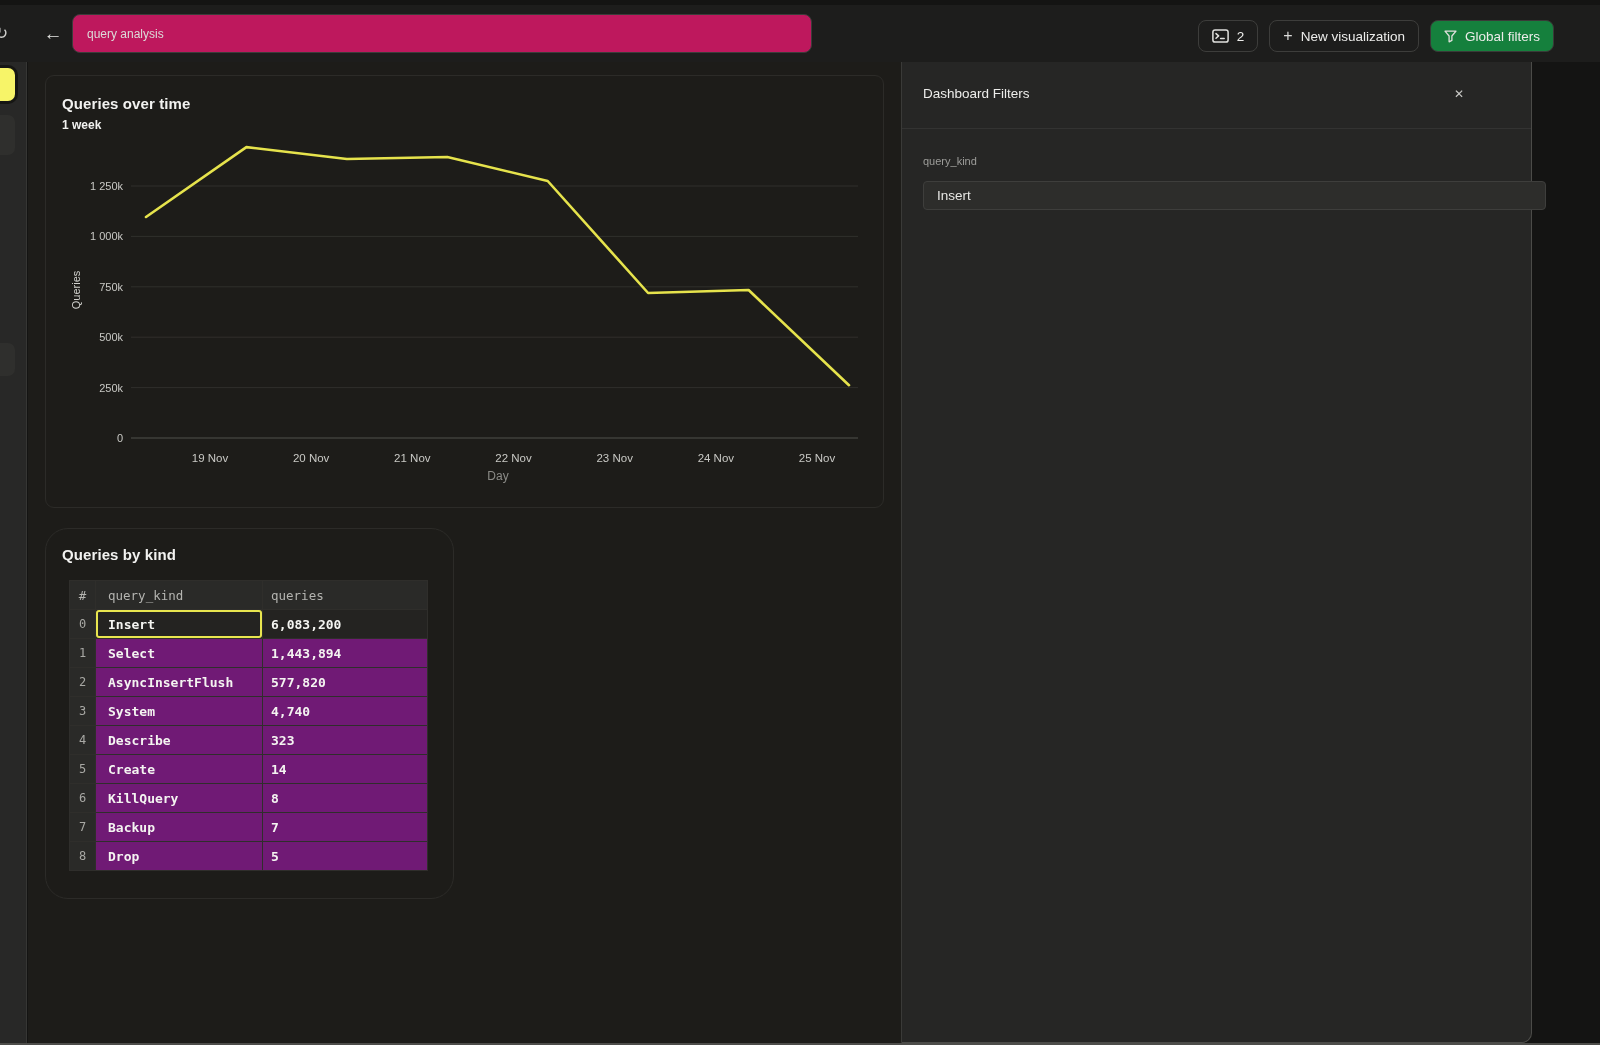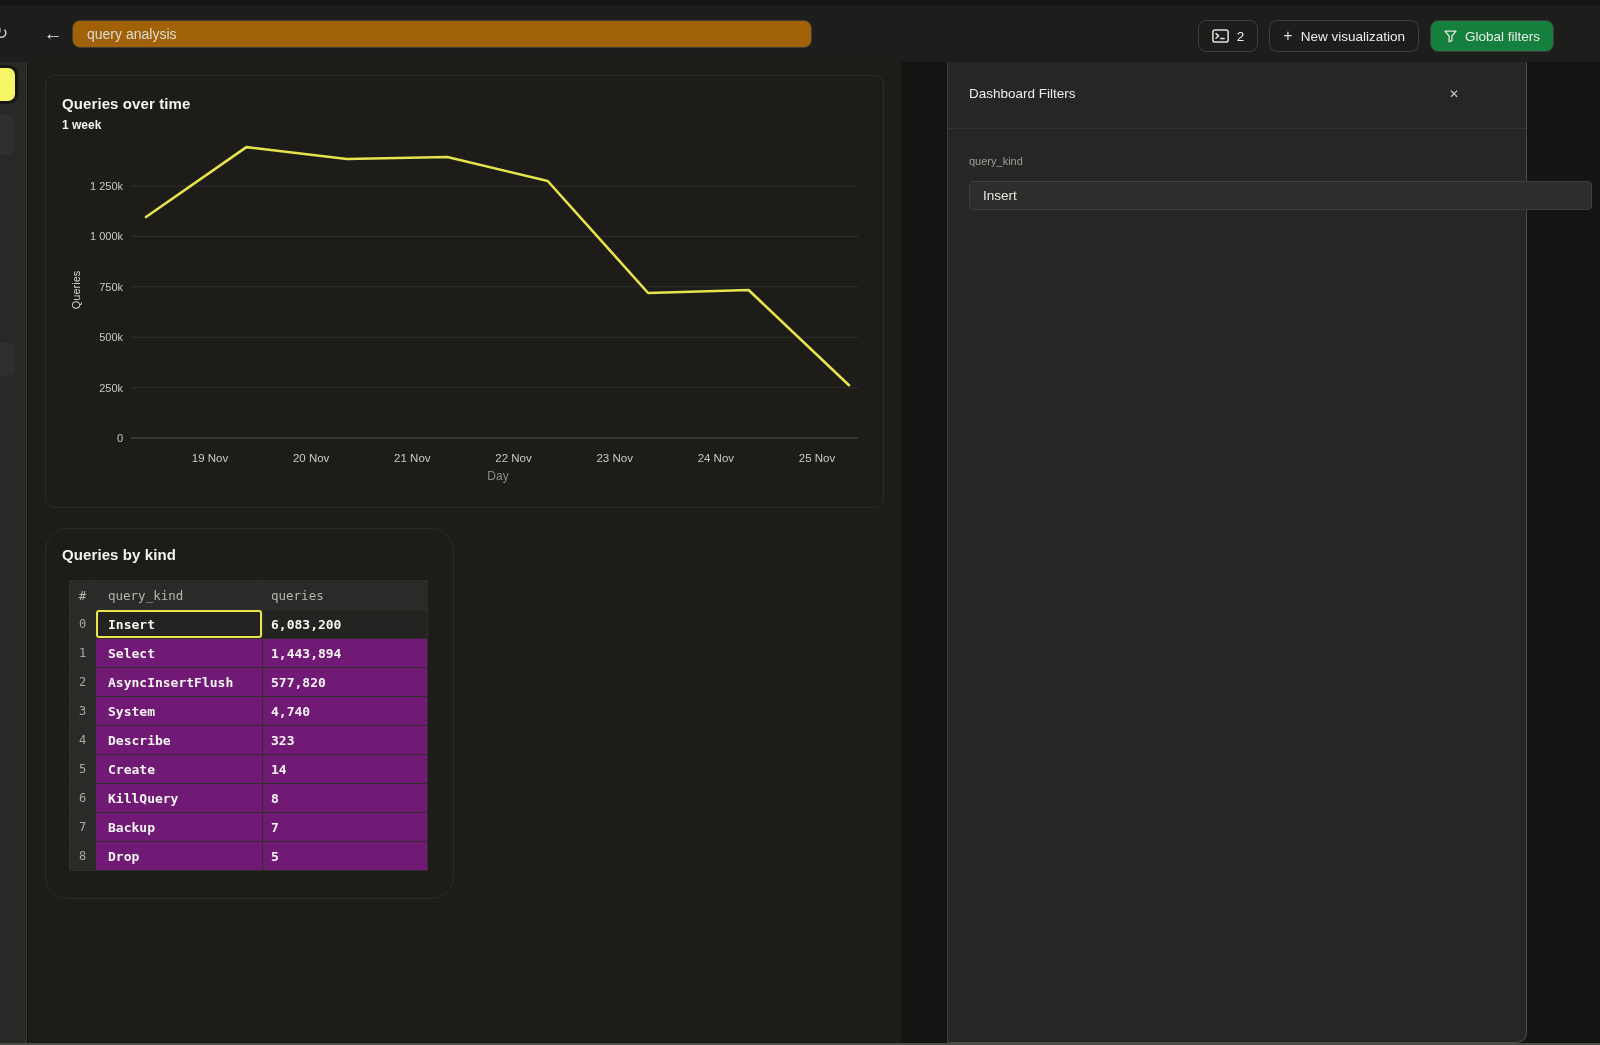--- a/index.html
+++ b/index.html
@@ -6,21 +6,21 @@
   html, body { width: 1600px; height: 1045px; overflow: hidden; background: #141413; }
   body { font-family: "Liberation Sans", sans-serif; position: relative; color: #e8e8e6; }
 
   .window-top-edge { position: absolute; left: 0; top: 0; width: 100%; height: 5px; background: #141413; }
   .window-bottom-edge { position: absolute; left: 0; bottom: 0; width: 100%; height: 2px; background: #4d4d4a; z-index: 1; }
 
   
   .topbar { position: absolute; left: 0; top: 5px; width: 100%; height: 57px; background: #1d1d1c; display: flex; align-items: center; z-index: 3; }
   .history-icon { width: 20px; margin-left: -6px; color: #cfcfcc; font-size: 17px; line-height: 1; flex: 0 0 auto; }
   .back-btn { width: 26px; height: 30px; margin-left: 26px; display: flex; align-items: center; justify-content: center; color: #e6e6e3; font-size: 19px; cursor: pointer; flex: 0 0 auto; }
-  .title-input { margin-left: 6px; width: 740px; height: 28px; background: #a16207; border: 1px solid #3c3c3a; border-radius: 8px; color: #dcdcd9; font-size: 14px; font-family: "Liberation Sans", sans-serif; padding: 0 14px; outline: none; }
+  .title-input { margin-left: 6px; width: 740px; height: 39px; background: #be185d; border: 1px solid #3c3c3a; border-radius: 8px; color: #dcdcd9; font-size: 12px; font-family: "Liberation Sans", sans-serif; padding: 0 14px; outline: none; }
   .topbar-right { position: absolute; right: 46px; top: 15px; display: flex; gap: 11px; }
   .tb-btn { height: 32px; display: flex; align-items: center; gap: 8px; border-radius: 8px; font-size: 13.5px; color: #ececea; padding: 0 13px; cursor: pointer; background: transparent; border: 1px solid #3d3d3b; }
   .tb-btn.filled { background: #15803d; border-color: #3a3a38; }
   .tb-btn svg { display: block; }
   .plus-glyph { font-size: 16px; color: #dcdcda; margin-top: -1px; }
 
   
   .left-strip { position: absolute; left: 0; top: 62px; bottom: 2px; width: 27px; background: #282827; border-right: 1px solid #363634; z-index: 2; }
   .strip-swatch { position: absolute; left: -9px; width: 24px; border-radius: 7px; }
   .strip-swatch.yellow { top: 6px; height: 33px; background: #f7f468; box-shadow: 0 0 0 3px #161614; }
@@ -45,21 +45,21 @@
   .qtable th.col-idx, .qtable td.cell-idx { width: 26px; text-align: center; padding: 0; }
   .qtable th.col-kind, .qtable td.cell-kind { width: 167px; padding: 0 0 0 12px; }
   .qtable th.col-queries, .qtable td.cell-queries { width: 165px; padding: 0 0 0 8px; }
   .qtable td { height: 29px; font-size: 13px; color: #f4f4f1; font-weight: bold; background: #701a75; }
   .qtable td.cell-idx { background: #2a2a28; color: #a8a8a4; font-size: 12px; font-weight: normal; }
   .qtable tr.selected td { background: #242321; }
   .qtable tr.selected td.cell-idx { background: #2a2a28; }
   .qtable td.cell-selected { box-shadow: inset 0 0 0 2px #e8e54f; border-radius: 3px; }
 
   
-  .filters-panel { position: absolute; left: 901px; top: 62px; width: 580px; bottom: 2px; background: #262625; border-left: 1px solid #3a3a38; border-right: 1px solid #4b4b48; border-bottom: 1px solid #4b4b48; border-bottom-right-radius: 10px; z-index: 2; margin-left: 46px; }
+  .filters-panel { position: absolute; left: 901px; top: 62px; width: 631px; bottom: 2px; background: #262625; border-left: 1px solid #3a3a38; border-right: 1px solid #4b4b48; border-bottom: 1px solid #4b4b48; border-bottom-right-radius: 10px; z-index: 2; }
   .filters-header { position: absolute; left: 0; top: 0; width: 100%; height: 66px; }
   .filters-title { position: absolute; left: 21px; top: 24px; font-size: 13.5px; font-weight: 500; color: #ededeb; }
   .filters-close { position: absolute; right: 62px; top: 22px; width: 20px; height: 20px; display: flex; align-items: center; justify-content: center; color: #c9c9c6; font-size: 12px; cursor: pointer; }
   .filters-divider { position: absolute; left: 0; top: 66px; width: 100%; height: 1px; background: #333332; }
   .filter-field-label { position: absolute; left: 21px; top: 93px; font-size: 11px; color: #9d9d9a; }
   .filter-input { position: absolute; left: 21px; top: 119px; width: 623px; height: 29px; background: #2d2d2b; border: 1px solid #3e3e3c; border-radius: 4px; color: #e7e7e4; font-size: 13.5px; font-family: "Liberation Sans", sans-serif; padding: 0 13px; outline: none; }
 </style>
 </head>
 <body>
 

